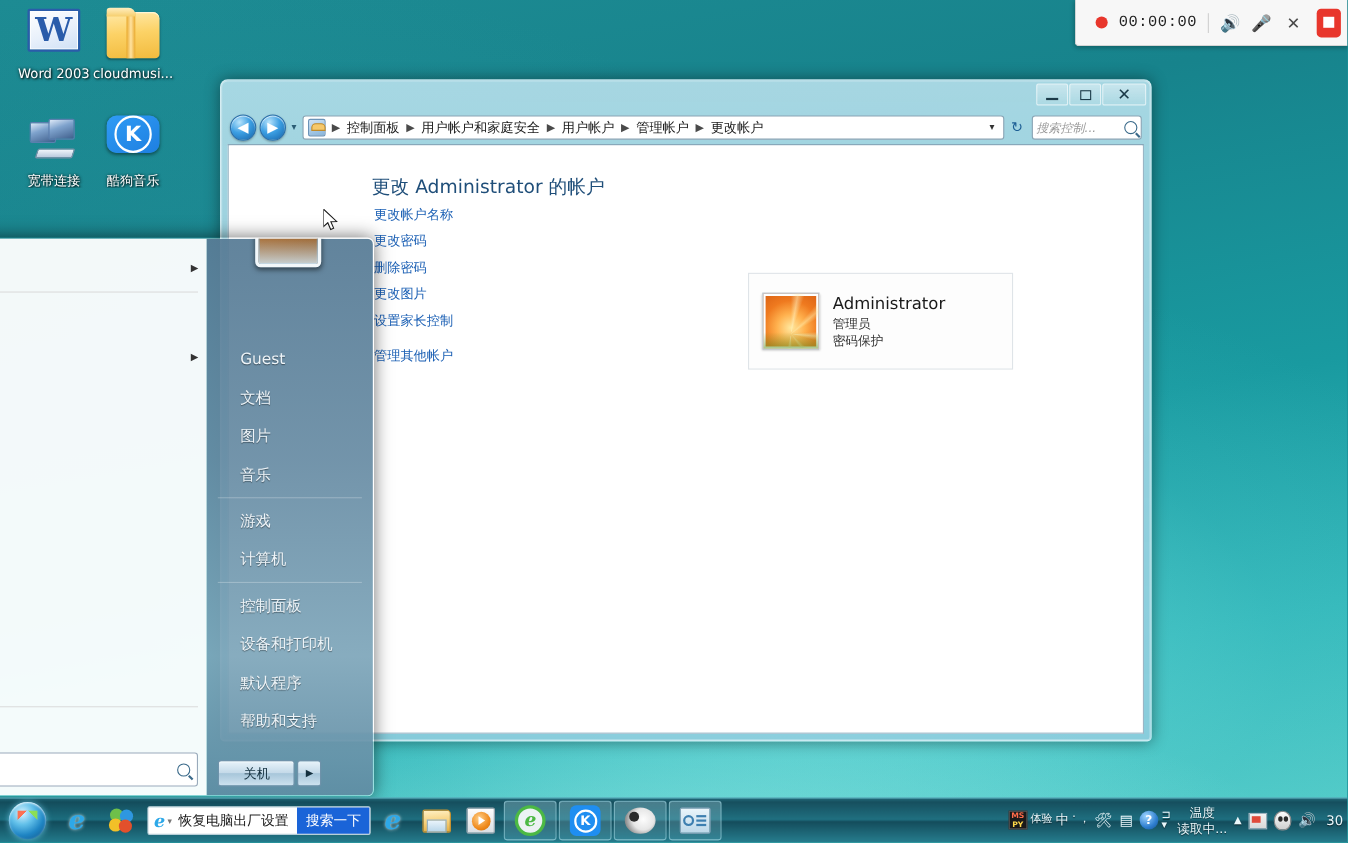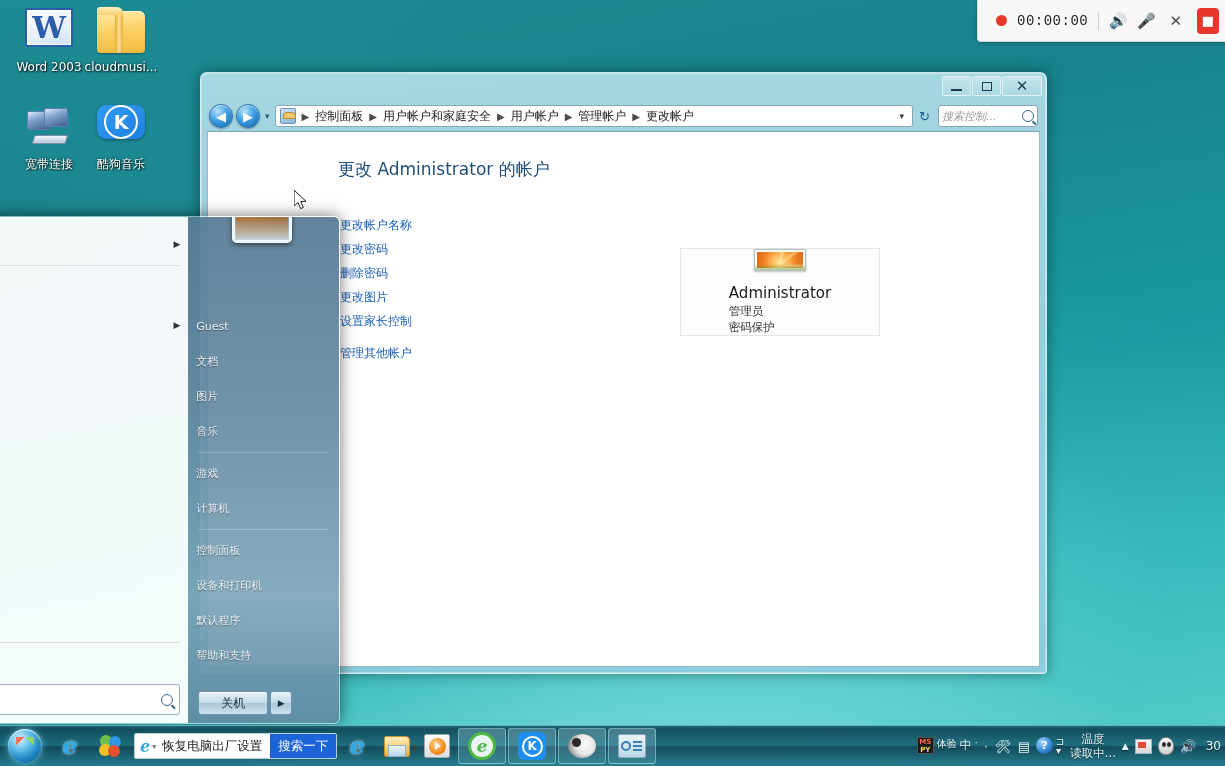--- a/index.html
+++ b/index.html
@@ -145,30 +145,30 @@
   #searchbox .txt{ flex:1; overflow:hidden; white-space:nowrap; font-style:italic; }
   .mag { width:12px;height:12px;border:1.6px solid #3a6a8a;border-radius:50%; position:relative; flex:none;}
   .mag:after{content:"";position:absolute;right:-4px;bottom:-3px;width:5px;height:1.6px;background:#3a6a8a;transform:rotate(45deg);}
 
   #cpcontent {
     height:calc(100% - 58px); background:#fff;
     border:1px solid #9ab6c6; border-top-color:#7d9fb3;
     overflow:hidden; position:relative;
   }
   #cp-h1 { font-size:17px; color:#1f4e79; margin:26px 0 0 130px; font-weight:normal; }
-  #cp-links { margin:32px 0 0 132px; }
+  #cp-links { margin:2px 0 0 132px; }
   #cp-links a {
     display:block; color:#1a5fb4; font-size:12px; line-height:24px;
     text-decoration:none; cursor:pointer; width:max-content;
   }
   #cp-links .gap { height:8px; }
   #acct-card {
-    position:absolute; left:472px; top:116px; width:200px; height:88px;
+    position:absolute; left:472px; top:116px; width:241px; height:88px;
     background:#fdfdfd; border:1px solid #dfe4e8;
-    display:flex; align-items:center; padding:0 12px; gap:12px;flex-direction:column;
+    display:flex; align-items:center; padding:0 12px; gap:12px;
   }
   .acct-pic {
     width:52px;height:52px;border:1px solid #b7bfc6;
     background:radial-gradient(circle at 50% 62%, #ffe9a0 0%, #ffb14e 32%, #ef7a1f 62%, #d95f12 100%);
     box-shadow:inset 0 0 0 2px #fff, 0 1px 2px rgba(0,0,0,.25);
     position:relative; overflow:hidden;
   }
   .acct-pic:before{
     content:""; position:absolute; left:-8%; top:-8%; width:116%; height:116%;
     background:
@@ -228,22 +228,22 @@
   }
   #sm-avatar:before{
     content:""; position:absolute; left:0; top:55%; width:100%; height:45%;
     background:linear-gradient(180deg,rgba(210,225,235,0.0),rgba(210,228,238,0.85));
   }
   #sm-avatar:after{
     content:""; position:absolute; left:20px; top:16px; width:8px; height:10px;
     background:#8fbf4a; border-radius:2px; box-shadow:6px 6px 0 -1px #e8d45a;
   }
   .smr-item {
-    height:35px; display:flex; align-items:center; padding:0 0 0 8px;
-    font-size:11px; color:#eef4f8; cursor:pointer;
+    height:35px; display:flex; align-items:center; padding:0 0 0 30px;
+    font-size:14px; color:#eef4f8; cursor:pointer;
     text-shadow:0 1px 1px rgba(0,0,0,.45);
   }
   .smr-item.user{ font-weight:normal; }
   .smr-sep{ height:1px; background:rgba(255,255,255,0.25); margin:3px 10px; }
   #shutdown-row {
     position:absolute; left:0; bottom:8px; width:100%;
     display:flex; align-items:center; padding-left:10px; gap:2px;
   }
   #shutdown-btn {
     height:24px; padding:0 22px;

